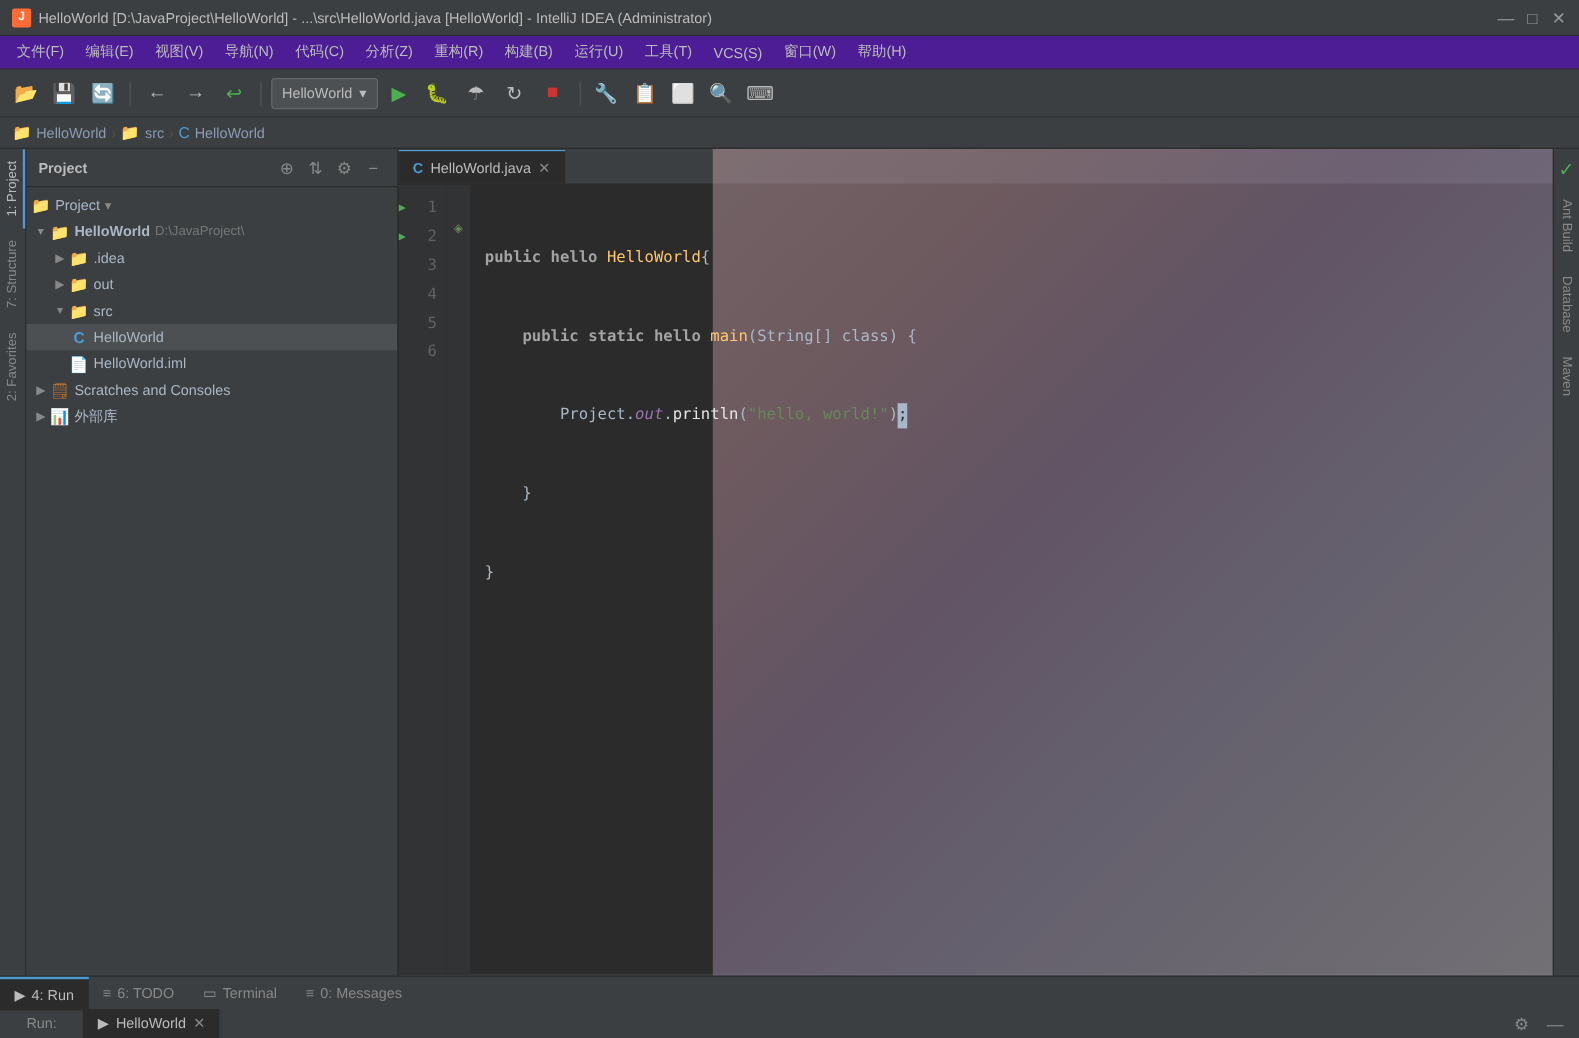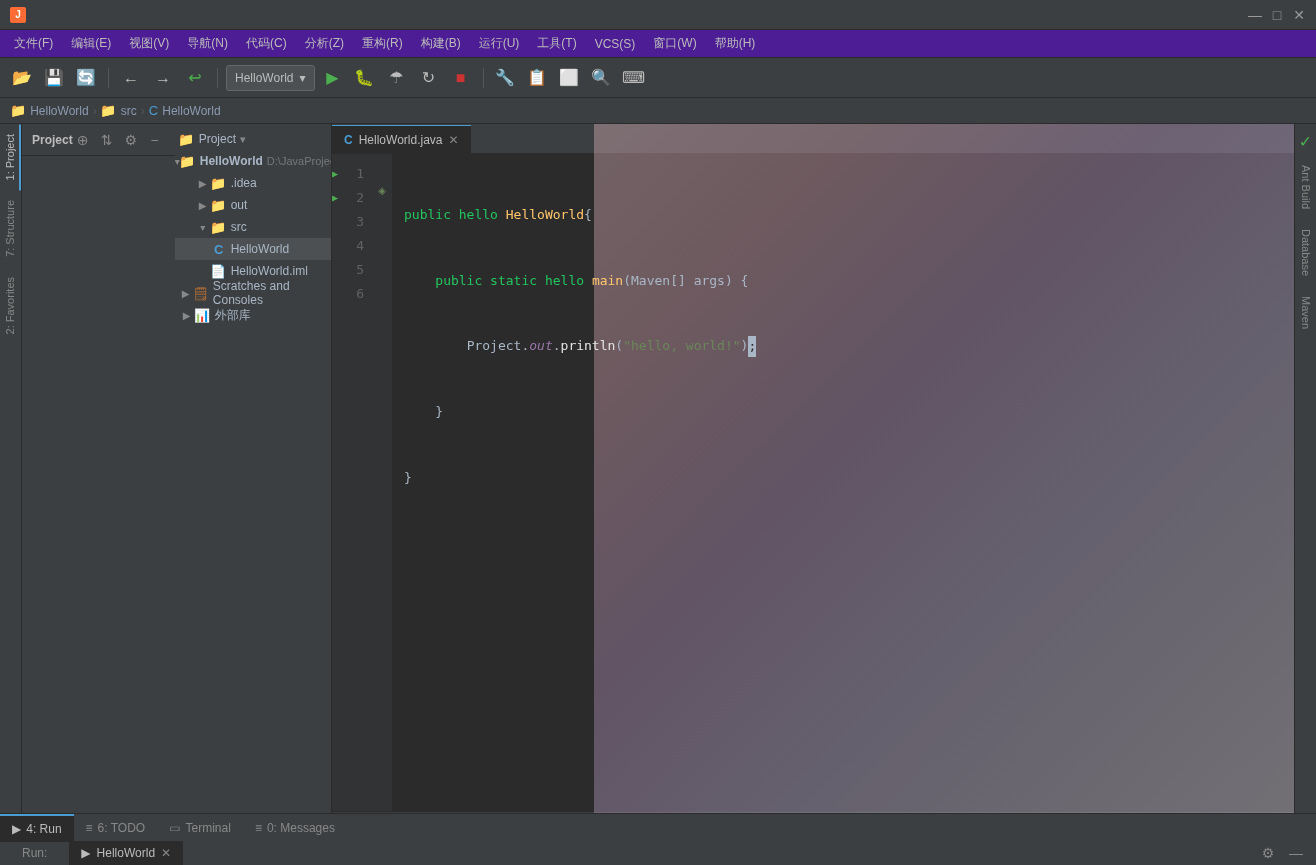--- a/index.html
+++ b/index.html
@@ -32,21 +32,21 @@
 
     
     .main-layout { display: flex; height: calc(865px - 30px - 28px - 40px - 26px - 30px); position: relative; }
 
     
     .left-tabs { width: 22px; background: #3c3f41; display: flex; flex-direction: column; border-right: 1px solid #2b2b2b; }
     .left-tab { writing-mode: vertical-rl; transform: rotate(180deg); padding: 10px 4px; color: #888; font-size: 11px; cursor: pointer; border-left: 2px solid transparent; }
     .left-tab.active { color: #bbb; border-left: 2px solid #4b9cd3; }
 
     
-    .project-panel { width: 310px; background: #3c3f41; display: flex; flex-direction: row; border-right: 1px solid #2b2b2b; }
+    .project-panel { width: 310px; background: #3c3f41; display: flex; flex-direction: column; border-right: 1px solid #2b2b2b; }
     .panel-header { height: 32px; display: flex; align-items: center; padding: 0 10px; justify-content: space-between; border-bottom: 1px solid #2b2b2b; }
     .panel-title { color: #bbb; font-size: 12px; font-weight: bold; }
     .panel-controls { display: flex; gap: 4px; }
     .panel-btn { width: 20px; height: 20px; display: flex; align-items: center; justify-content: center; color: #888; cursor: pointer; font-size: 14px; }
 
     .tree { flex: 1; overflow: auto; padding: 4px 0; }
     .tree-item { display: flex; align-items: center; padding: 2px 0; cursor: pointer; height: 22px; }
     .tree-indent { display: inline-block; }
     .tree-arrow { width: 16px; display: inline-flex; align-items: center; justify-content: center; font-size: 10px; color: #888; }
     .tree-icon { width: 16px; height: 16px; margin-right: 4px; display: inline-flex; align-items: center; justify-content: center; font-size: 13px; }
@@ -57,21 +57,21 @@
     .editor-area { flex: 1; display: flex; flex-direction: column; background: #2b2b2b; position: relative; overflow: hidden; }
     .editor-tabs { height: 30px; background: #3c3f41; display: flex; align-items: flex-end; border-bottom: 1px solid #2b2b2b; }
     .editor-tab { height: 28px; padding: 0 12px; display: flex; align-items: center; gap: 6px; background: #2b2b2b; border-top: 1px solid #4b9cd3; color: #bbb; font-size: 12px; cursor: pointer; }
     .editor-tab .tab-close { color: #888; font-size: 12px; }
     .line-numbers { width: 40px; background: #313335; padding: 8px 0; text-align: right; font-family: 'Consolas', monospace; font-size: 13px; color: #606366; line-height: 1.6; }
     .line-num { padding-right: 8px; height: 24px; display: flex; align-items: center; justify-content: flex-end; position: relative; }
     .line-marker { position: absolute; left: 0; color: #4caf50; font-size: 10px; }
 
     .code-content { flex: 1; padding: 8px 12px; font-family: 'Consolas', monospace; font-size: 13px; line-height: 1.6; overflow: auto; white-space: pre; }
     .code-line { height: 24px; display: flex; align-items: center; }
-    .kw { color: #22c55e; font-weight: normal; }
+    .kw { color: #a3a3a3; font-weight: bold; }
     .str { color: #6a8759; }
     .field { color: #9876aa; font-style: italic; }
 
     
     .bg-overlay { position: absolute; right: 0; top: 0; width: 700px; height: 100%; opacity: 0.35; background: linear-gradient(135deg, #f8c8d0 0%, #e8b0c0 20%, #c8a0d0 40%, #d0c0e8 60%, #e0d8f0 80%, #f8f0ff 100%); z-index: 0; }
 
     
     .nav-bar { height: 24px; background: #3c3f41; display: flex; align-items: center; padding: 0 12px; gap: 6px; font-size: 11px; color: #888; border-top: 1px solid #2b2b2b; }
     .nav-sep { color: #555; }
 
@@ -101,20 +101,21 @@
     .gutter-line { height: 24px; display: flex; align-items: center; justify-content: center; }
 
     .editor-wrapper { display: flex; flex: 1; overflow: hidden; }
   </style>
 </head>
 <body>
 
 <div class="title-bar">
   <div class="title-bar-left">
     <div class="title-icon">J</div>
+    <span class="title-text">HelloWorld [D:\JavaProject\HelloWorld] - ...\src\HelloWorld.java [HelloWorld] - IntelliJ IDEA (Administrator)</span>
   </div>
   <div class="title-bar-controls">
     <span class="title-control">—</span>
     <span class="title-control">□</span>
     <span class="title-control">✕</span>
   </div>
 </div>
 
 <div class="menu-bar">
   <span class="menu-item">文件(F)</span>
@@ -283,21 +284,21 @@
         <div class="gutter-line"></div>
         <div class="gutter-line"></div>
         <div class="gutter-line"></div>
         <div class="gutter-line"></div>
       </div>
       <div class="code-content" style="position:relative; z-index:1;">
         <div class="code-line">
           <span class="kw">public </span><span class="kw">hello </span><span style="color:#ffc66d;">HelloWorld</span><span>{</span>
         </div>
         <div class="code-line">
-          <span>    </span><span class="kw">public </span><span class="kw">static </span><span class="kw">hello </span><span style="color:#ffc66d;">main</span><span>(Maven[] args) {</span>
+          <span>    </span><span class="kw">public </span><span class="kw">static </span><span class="kw">hello </span><span style="color:#ffc66d;">main</span><span>(String[] class) {</span>
         </div>
         <div class="code-line">
           <span>        </span><span>Project.</span><span class="field">out</span><span>.</span><span style="color:#e5e5e5;">println</span><span>(</span><span class="str">"hello, world!"</span><span>)</span><span style="background:#a9b7c6; color:#2b2b2b;">;</span>
         </div>
         <div class="code-line">
           <span>    }</span>
         </div>
         <div class="code-line">
           <span>}</span>
         </div>

